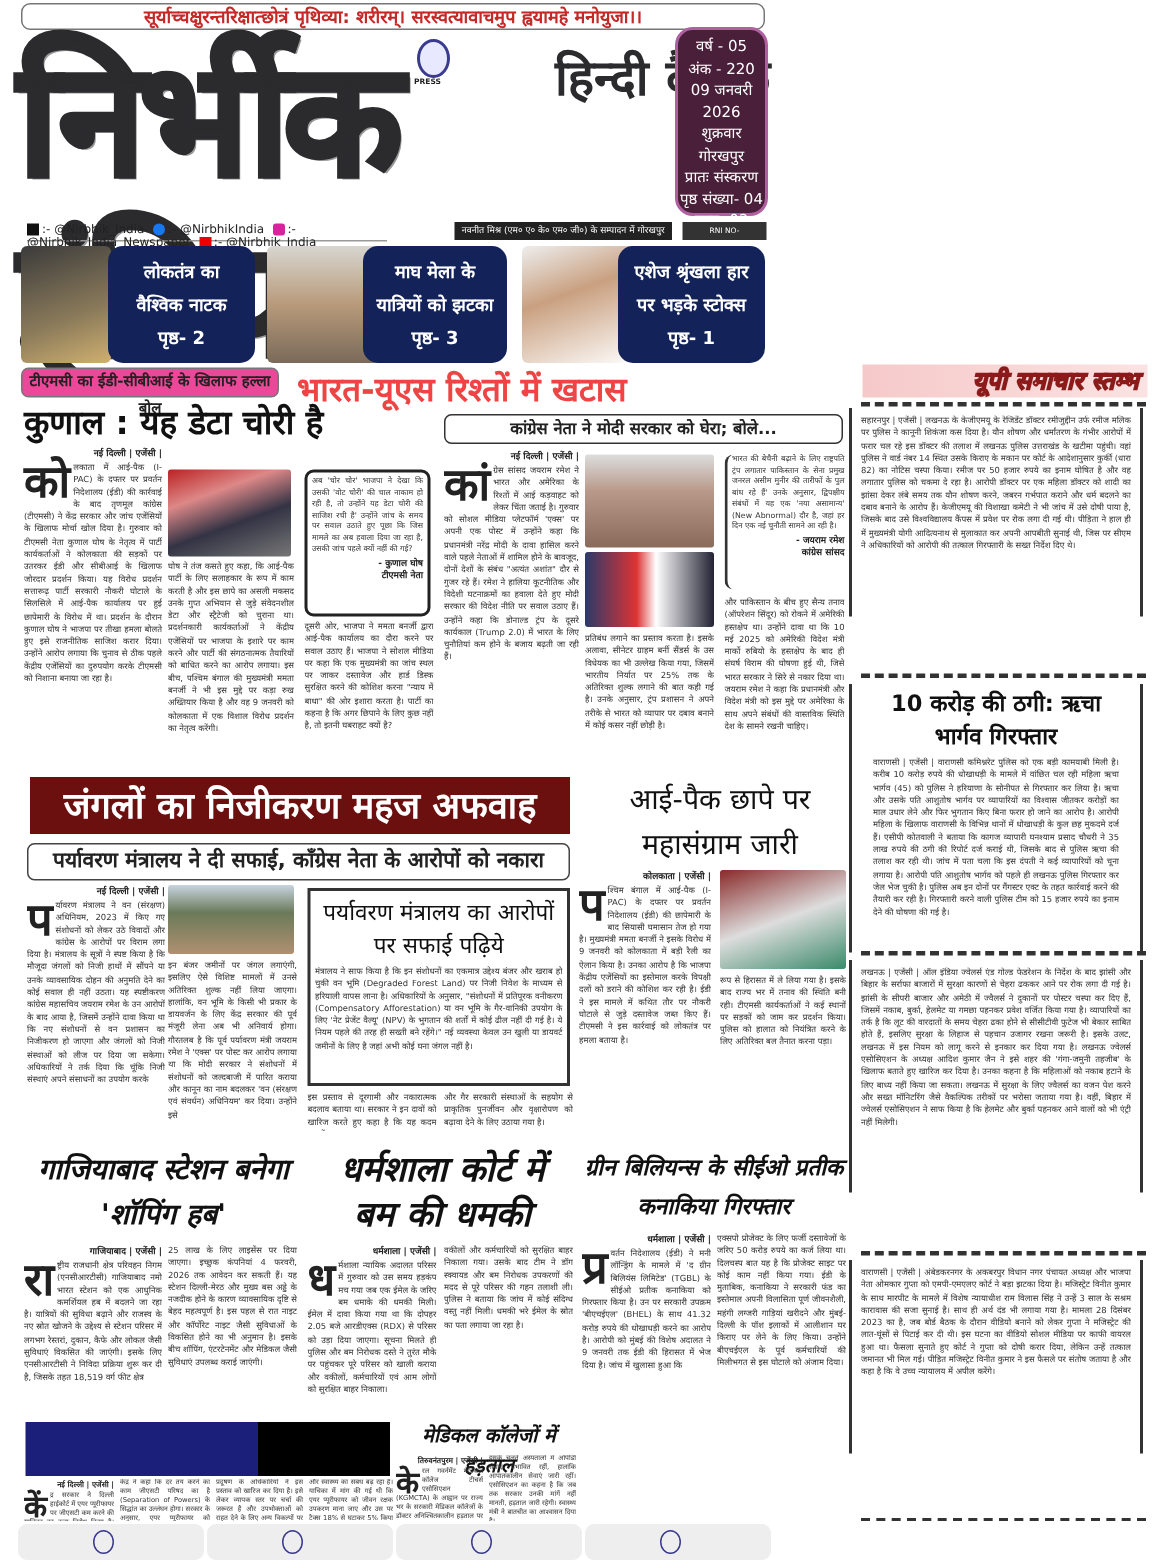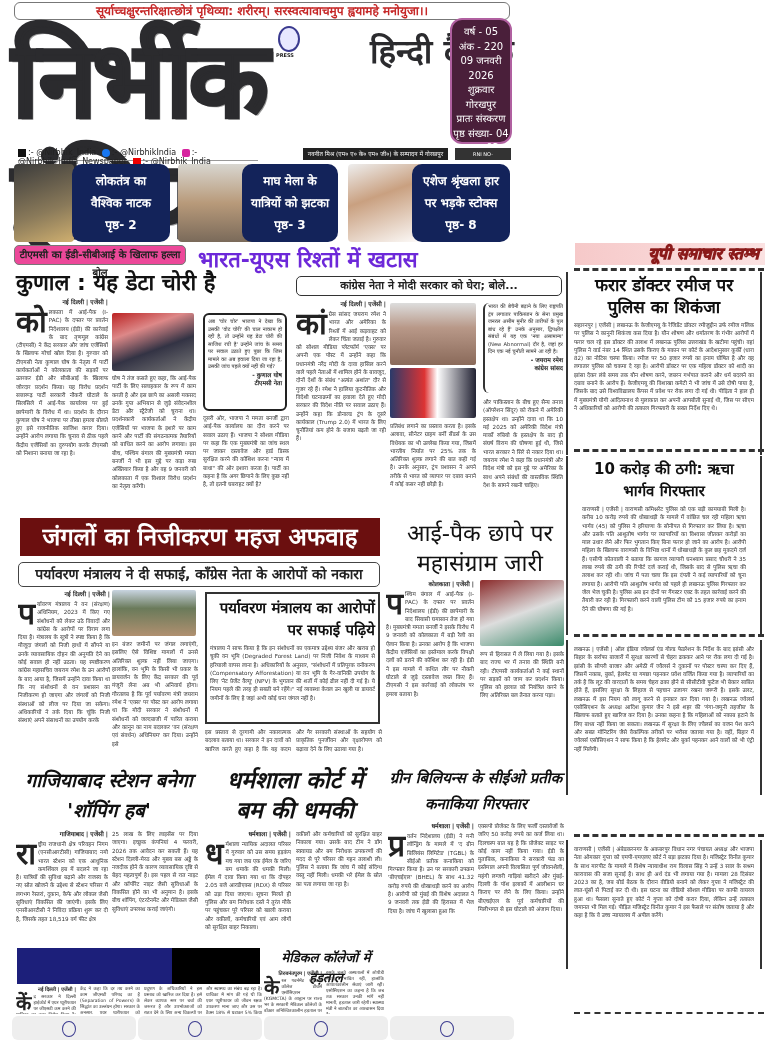--- a/index.html
+++ b/index.html
@@ -12,21 +12,21 @@
 .hindi-dainik{left:370px;top:28px;font-size:33px;font-weight:bold;color:#2b2b2e}
 .infobox{left:450px;top:18px;width:62px;height:126px;background:#4a1f3a;border-radius:12px;border:2px solid #b060a0;color:#fff;font-size:10px;text-align:center;padding-top:5px;line-height:14.5px}
 .social{left:18px;top:148px;width:240px;height:13px;font-size:8px;color:#222;border-bottom:1px solid #999}
 .social .ic{display:inline-block;width:8px;height:8px;margin-right:2px;vertical-align:middle}
 .pub-line{left:303px;top:148px;width:145px;height:12px;background:#222;color:#fff;font-size:6px;line-height:12px;text-align:center}
 .rni{left:455px;top:148px;width:56px;height:12px;background:#333;color:#fff;font-size:5px;line-height:12px;text-align:center}
 .teaser{height:77px;top:164px}
 .teaser .img{position:absolute;left:0;top:0;height:78px;border-radius:4px}
 .teaser .box{position:absolute;top:0;height:78px;background:#13235a;border-radius:10px;color:#fff;font-size:12px;text-align:center;padding-top:6px;line-height:22px;font-weight:bold}
 .tmc-box{left:14px;top:245px;width:172px;height:20px;border:1px solid #777;border-radius:5px;background:#ec4899;font-size:10px;font-weight:bold;text-align:center;line-height:18px}
-.usa-head{left:198px;top:243px;font-size:22px;font-weight:900;color:#6d28d9}
+.usa-head{left:198px;top:243px;font-size:22px;font-weight:900;color:#ef4444}
 .up-banner{left:575px;top:243px;width:190px;height:22px;background:linear-gradient(90deg,#f6c9c9,#fbe2e2);color:#fff;font-size:16px;font-weight:bold;text-align:right;padding-right:6px;line-height:22px;-webkit-text-stroke:1px #8b1a1a;font-style:italic}
 .dash{border-top:3px dashed #333}
 .h1{font-weight:900;color:#111;line-height:1.15}
 .body-text{font-size:5.6px;line-height:8.3px;color:#333;text-align:justify}
 .dropcap{float:left;font-size:30px;line-height:28px;font-weight:bold;margin-right:2px;color:#222}
 .dateline{font-size:6px;font-weight:bold;text-align:right;margin-bottom:2px}
 .img-ph{background:linear-gradient(135deg,#7a6a5a,#b9a58f 50%,#6b5c4d);border-radius:2px}
 .quote{border:2px solid #222;border-radius:6px;padding:3px}
 .forest-banner{left:20px;top:518px;width:360px;height:38px;background:#6b0f0f;color:#fff;font-size:24px;font-weight:bold;text-align:center;line-height:38px}
 .forest-sub{left:18px;top:562px;width:362px;height:25px;border:1.5px solid #444;border-radius:5px;font-size:14px;font-weight:bold;text-align:center;line-height:22px}
@@ -81,21 +81,21 @@
     <div>माघ मेला के</div>
     <div>यात्रियों को झटका</div>
     <div>पृष्ठ- 3</div>
   </div>
 </div>
 <div class="abs teaser" style="left:348px;width:162px">
   <div class="img" style="width:80px;background:linear-gradient(160deg,#eee,#c9a080 40%,#fff)"></div>
   <div class="box" style="left:64px;width:98px">
     <div>एशेज श्रृंखला हार</div>
     <div>पर भड़के स्टोक्स</div>
-    <div>पृष्ठ- 8</div>
+    <div>पृष्ठ- 1</div>
   </div>
 </div>
 
 <div class="abs tmc-box">टीएमसी का ईडी-सीबीआई के खिलाफ हल्ला बोल</div>
 <div class="abs usa-head">भारत-यूएस रिश्तों में खटास</div>
 <div class="abs up-banner">यूपी समाचार स्तम्भ</div>
 
 <div class="abs h1" style="left:16px;top:270px;font-size:22px">कुणाल : यह डेटा चोरी है</div>
 <div class="abs" style="left:16px;top:298px;width:92px">
   <div class="dateline">नई दिल्ली | एजेंसी |</div>
@@ -123,21 +123,20 @@
 <div class="abs" style="left:483px;top:303px;width:80px;height:90px;border-left:2px solid #333;border-radius:6px 0 0 6px;padding-left:3px">
   <div class="body-text" style="font-size:5.2px;line-height:7.5px">भारत की बेचैनी बढ़ाने के लिए राष्ट्रपति ट्रंप लगातार पाकिस्तान के सेना प्रमुख जनरल असीम मुनीर की तारीफों के पुल बांध रहे हैं' उनके अनुसार, द्विपक्षीय संबंधों में यह एक 'नया असामान्य' (New Abnormal) दौर है, जहां हर दिन एक नई चुनौती सामने आ रही है।</div>
   <div style="font-size:6px;font-weight:bold;text-align:right">- जयराम रमेश</div>
   <div style="font-size:6px;font-weight:bold;text-align:right">कांग्रेस सांसद</div>
 </div>
 <div class="abs body-text" style="left:483px;top:398px;width:80px;height:110px;overflow:hidden">और पाकिस्तान के बीच हुए सैन्य तनाव (ऑपरेशन सिंदूर) को रोकने में अमेरिकी हस्तक्षेप था। उन्होंने दावा था कि 10 मई 2025 को अमेरिकी विदेश मंत्री मार्को रुबियो के हस्तक्षेप के बाद ही संघर्ष विराम की घोषणा हुई थी, जिसे भारत सरकार ने सिरे से नकार दिया था। जयराम रमेश ने कहा कि प्रधानमंत्री और विदेश मंत्री को इस मुद्दे पर अमेरिका के साथ अपने संबंधों की वास्तविक स्थिति देश के सामने रखनी चाहिए।</div>
 
 <div class="abs dash" style="left:574px;top:268px;width:190px"></div>
 <div class="abs side-col" style="top:272px">
   <div class="bars" style="padding:2px 6px">
-    <div class="h1" style="font-size:17px;text-align:center;line-height:22px">फरार डॉक्टर रमीज पर पुलिस का शिकंजा</div>
     <div class="body-text" style="height:132px;overflow:hidden;margin-top:3px">सहारनपुर | एजेंसी | लखनऊ के केजीएमयू के रेजिडेंट डॉक्टर रमीजुद्दीन उर्फ रमीज मलिक पर पुलिस ने कानूनी शिकंजा कस दिया है। यौन शोषण और धर्मांतरण के गंभीर आरोपों में फरार चल रहे इस डॉक्टर की तलाश में लखनऊ पुलिस उत्तराखंड के खटीमा पहुंची। वहां पुलिस ने वार्ड नंबर 14 स्थित उसके किराए के मकान पर कोर्ट के आदेशानुसार कुर्की (धारा 82) का नोटिस चस्पा किया। रमीज पर 50 हजार रुपये का इनाम घोषित है और वह लगातार पुलिस को चकमा दे रहा है। आरोपी डॉक्टर पर एक महिला डॉक्टर को शादी का झांसा देकर लंबे समय तक यौन शोषण करने, जबरन गर्भपात कराने और धर्म बदलने का दबाव बनाने के आरोप हैं। केजीएमयू की विशाखा कमेटी ने भी जांच में उसे दोषी पाया है, जिसके बाद उसे विश्वविद्यालय कैंपस में प्रवेश पर रोक लगा दी गई थी। पीड़िता ने हाल ही में मुख्यमंत्री योगी आदित्यनाथ से मुलाकात कर अपनी आपबीती सुनाई थी, जिस पर सीएम ने अधिकारियों को आरोपी की तत्काल गिरफ्तारी के सख्त निर्देश दिए थे।</div>
   </div>
 </div>
 <div class="abs dash" style="left:574px;top:449px;width:190px"></div>
 <div class="abs side-col" style="top:456px">
   <div class="bars" style="padding:2px 14px">
     <div class="h1" style="font-size:15px;text-align:center;line-height:22px">10 करोड़ की ठगी: ऋचा भार्गव गिरफ्तार</div>
     <div class="body-text" style="height:128px;overflow:hidden;margin-top:3px">वाराणसी | एजेंसी | वाराणसी कमिश्नरेट पुलिस को एक बड़ी कामयाबी मिली है। करीब 10 करोड़ रुपये की धोखाधड़ी के मामले में वांछित चल रही महिला ऋचा भार्गव (45) को पुलिस ने हरियाणा के सोनीपत से गिरफ्तार कर लिया है। ऋचा और उसके पति आशुतोष भार्गव पर व्यापारियों का विश्वास जीतकर करोड़ों का माल उधार लेने और फिर भुगतान किए बिना फरार हो जाने का आरोप है। आरोपी महिला के खिलाफ वाराणसी के विभिन्न थानों में धोखाधड़ी के कुल छह मुकदमे दर्ज हैं। एसीपी कोतवाली ने बताया कि कागज व्यापारी घनश्याम प्रसाद चौधरी ने 35 लाख रुपये की ठगी की रिपोर्ट दर्ज कराई थी, जिसके बाद से पुलिस ऋचा की तलाश कर रही थी। जांच में पता चला कि इस दंपती ने कई व्यापारियों को चूना लगाया है। आरोपी पति आशुतोष भार्गव को पहले ही लखनऊ पुलिस गिरफ्तार कर जेल भेज चुकी है। पुलिस अब इन दोनों पर गैंगस्टर एक्ट के तहत कार्रवाई करने की तैयारी कर रही है। गिरफ्तारी करने वाली पुलिस टीम को 15 हजार रुपये का इनाम देने की घोषणा की गई है।</div>
   </div>
 </div>
@@ -158,27 +157,27 @@
 <div class="abs forest-banner">जंगलों का निजीकरण महज अफवाह</div>
 <div class="abs forest-sub">पर्यावरण मंत्रालय ने दी सफाई, कॉंग्रेस नेता के आरोपों को नकारा</div>
 <div class="abs" style="left:18px;top:590px;width:92px;height:160px;overflow:hidden">
   <div class="dateline">नई दिल्ली | एजेंसी |</div>
   <span class="dropcap">प</span>
   <div class="body-text">र्यावरण मंत्रालय ने वन (संरक्षण) अधिनियम, 2023 में किए गए संशोधनों को लेकर उठे विवादों और कांग्रेस के आरोपों पर विराम लगा दिया है। मंत्रालय के सूत्रों ने स्पष्ट किया है कि मौजूदा जंगलों को निजी हाथों में सौंपने या उनके व्यावसायिक दोहन की अनुमति देने का कोई सवाल ही नहीं उठता। यह स्पष्टीकरण कांग्रेस महासचिव जयराम रमेश के उन आरोपों के बाद आया है, जिसमें उन्होंने दावा किया था कि नए संशोधनों से वन प्रशासन का निजीकरण हो जाएगा और जंगलों को निजी संस्थाओं को लीज पर दिया जा सकेगा। अधिकारियों ने तर्क दिया कि चूंकि निजी संस्थाएं अपने संसाधनों का उपयोग करके</div>
 </div>
 <div class="abs img-ph" style="left:112px;top:590px;width:84px;height:46px;background:linear-gradient(180deg,#c8d4e0,#6a7a5a 40%,#b09070)"></div>
 <div class="abs body-text" style="left:112px;top:640px;width:86px;height:110px;overflow:hidden">इन बंजर जमीनों पर जंगल लगाएंगी, इसलिए ऐसे विशिष्ट मामलों में उनसे अतिरिक्त शुल्क नहीं लिया जाएगा। हालांकि, वन भूमि के किसी भी प्रकार के डायवर्जन के लिए केंद्र सरकार की पूर्व मंजूरी लेना अब भी अनिवार्य होगा। गौरतलब है कि पूर्व पर्यावरण मंत्री जयराम रमेश ने 'एक्स' पर पोस्ट कर आरोप लगाया था कि मोदी सरकार ने संशोधनों में संशोधनों को जल्दबाजी में पारित कराया और कानून का नाम बदलकर 'वन (संरक्षण एवं संवर्धन) अधिनियम' कर दिया। उन्होंने इसे</div>
 <div class="abs paryavaran-box">
-  <div class="h1" style="font-size:15px;text-align:right;line-height:22px;font-weight:bold">पर्यावरण मंत्रालय का आरोपों पर सफाई पढ़िये</div>
+  <div class="h1" style="font-size:15px;text-align:center;line-height:22px;font-weight:normal">पर्यावरण मंत्रालय का आरोपों पर सफाई पढ़िये</div>
   <div class="body-text" style="height:68px;overflow:hidden;margin-top:3px">मंत्रालय ने साफ किया है कि इन संशोधनों का एकमात्र उद्देश्य बंजर और खराब हो चुकी वन भूमि (Degraded Forest Land) पर निजी निवेश के माध्यम से हरियाली वापस लाना है। अधिकारियों के अनुसार, "संशोधनों में प्रतिपूरक वनीकरण (Compensatory Afforestation) या वन भूमि के गैर-वानिकी उपयोग के लिए 'नेट प्रेजेंट वैल्यू' (NPV) के भुगतान की शर्तों में कोई ढील नहीं दी गई है। ये नियम पहले की तरह ही सख्ती बने रहेंगे।" नई व्यवस्था केवल उन खुली या डायवर्ट जमीनों के लिए है जहां अभी कोई घना जंगल नहीं है।</div>
 </div>
 <div class="abs body-text" style="left:205px;top:728px;width:86px;height:26px;overflow:hidden">इस प्रस्ताव से दूरगामी और नकारात्मक बदलाव बताया था। सरकार ने इन दावों को खारिज करते हुए कहा है कि यह कदम राज्यों</div>
 <div class="abs body-text" style="left:296px;top:728px;width:86px;height:26px;overflow:hidden">और गैर सरकारी संस्थाओं के सहयोग से प्राकृतिक पुनर्जीवन और वृक्षारोपण को बढ़ावा देने के लिए उठाया गया है।</div>
 
-<div class="abs h1" style="left:398px;top:518px;width:164px;font-size:23px;line-height:30px;text-align:center;font-weight:normal">आई-पैक छापे पर महासंग्राम जारी</div>
+<div class="abs h1" style="left:398px;top:518px;width:164px;font-size:19px;line-height:30px;text-align:center;font-weight:normal">आई-पैक छापे पर महासंग्राम जारी</div>
 <div class="abs" style="left:386px;top:580px;width:88px;height:175px;overflow:hidden">
   <div class="dateline">कोलकाता | एजेंसी |</div>
   <span class="dropcap">प</span>
   <div class="body-text">श्चिम बंगाल में आई-पैक (I-PAC) के दफ्तर पर प्रवर्तन निदेशालय (ईडी) की छापेमारी के बाद सियासी घमासान तेज हो गया है। मुख्यमंत्री ममता बनर्जी ने इसके विरोध में 9 जनवरी को कोलकाता में बड़ी रैली का ऐलान किया है। उनका आरोप है कि भाजपा केंद्रीय एजेंसियों का इस्तेमाल करके विपक्षी दलों को डराने की कोशिश कर रही है। ईडी ने इस मामले में कथित तौर पर नौकरी घोटाले से जुड़े दस्तावेज जब्त किए हैं। टीएमसी ने इस कार्रवाई को लोकतंत्र पर हमला बताया है।</div>
 </div>
 <div class="abs img-ph" style="left:480px;top:580px;width:84px;height:66px;background:linear-gradient(160deg,#8a2a2a,#ddd 50%,#3a8a6a)"></div>
 <div class="abs body-text" style="left:480px;top:650px;width:84px;height:100px;overflow:hidden">रूप से हिरासत में ले लिया गया है। इसके बाद राज्य भर में तनाव की स्थिति बनी रही। टीएमसी कार्यकर्ताओं ने कई स्थानों पर सड़कों को जाम कर प्रदर्शन किया। पुलिस को हालात को नियंत्रित करने के लिए अतिरिक्त बल तैनात करना पड़ा।</div>
 
 <div class="abs h1" style="left:20px;top:765px;width:178px;font-size:19px;line-height:30px;text-align:center;font-style:italic;font-weight:bold">गाजियाबाद स्टेशन बनेगा 'शॉपिंग हब'</div>
 <div class="abs" style="left:16px;top:830px;width:92px;height:105px;overflow:hidden">

